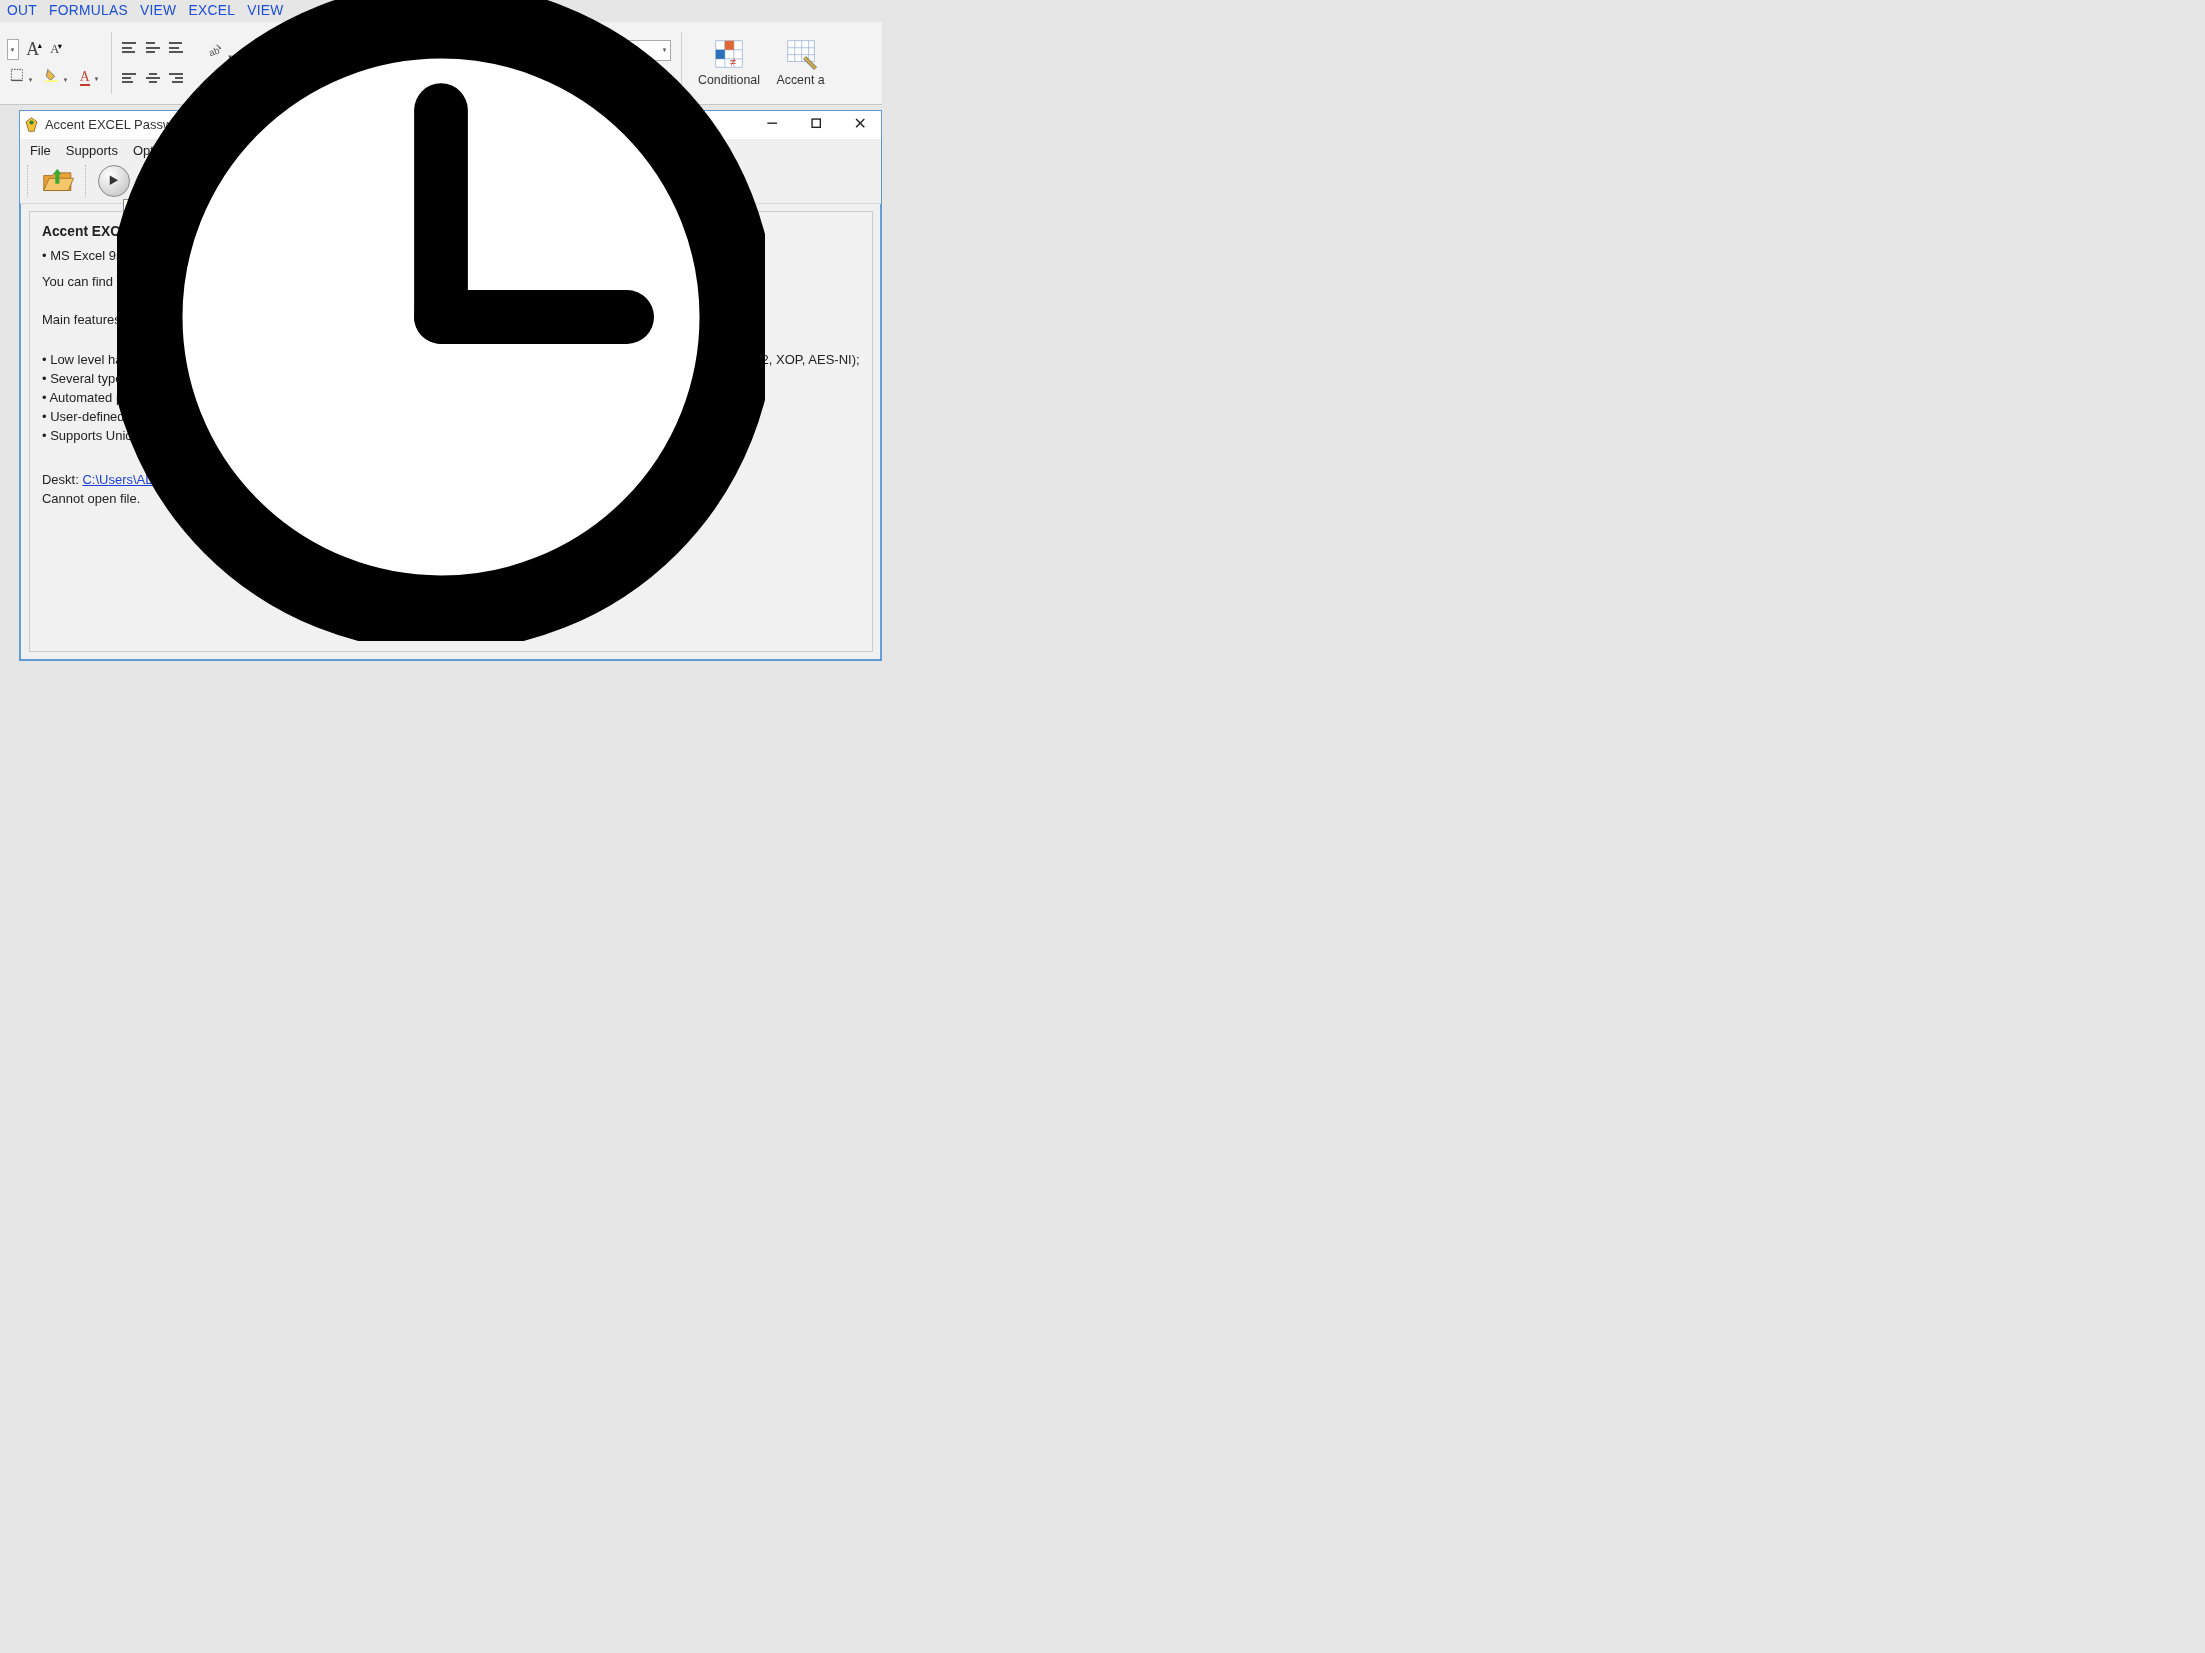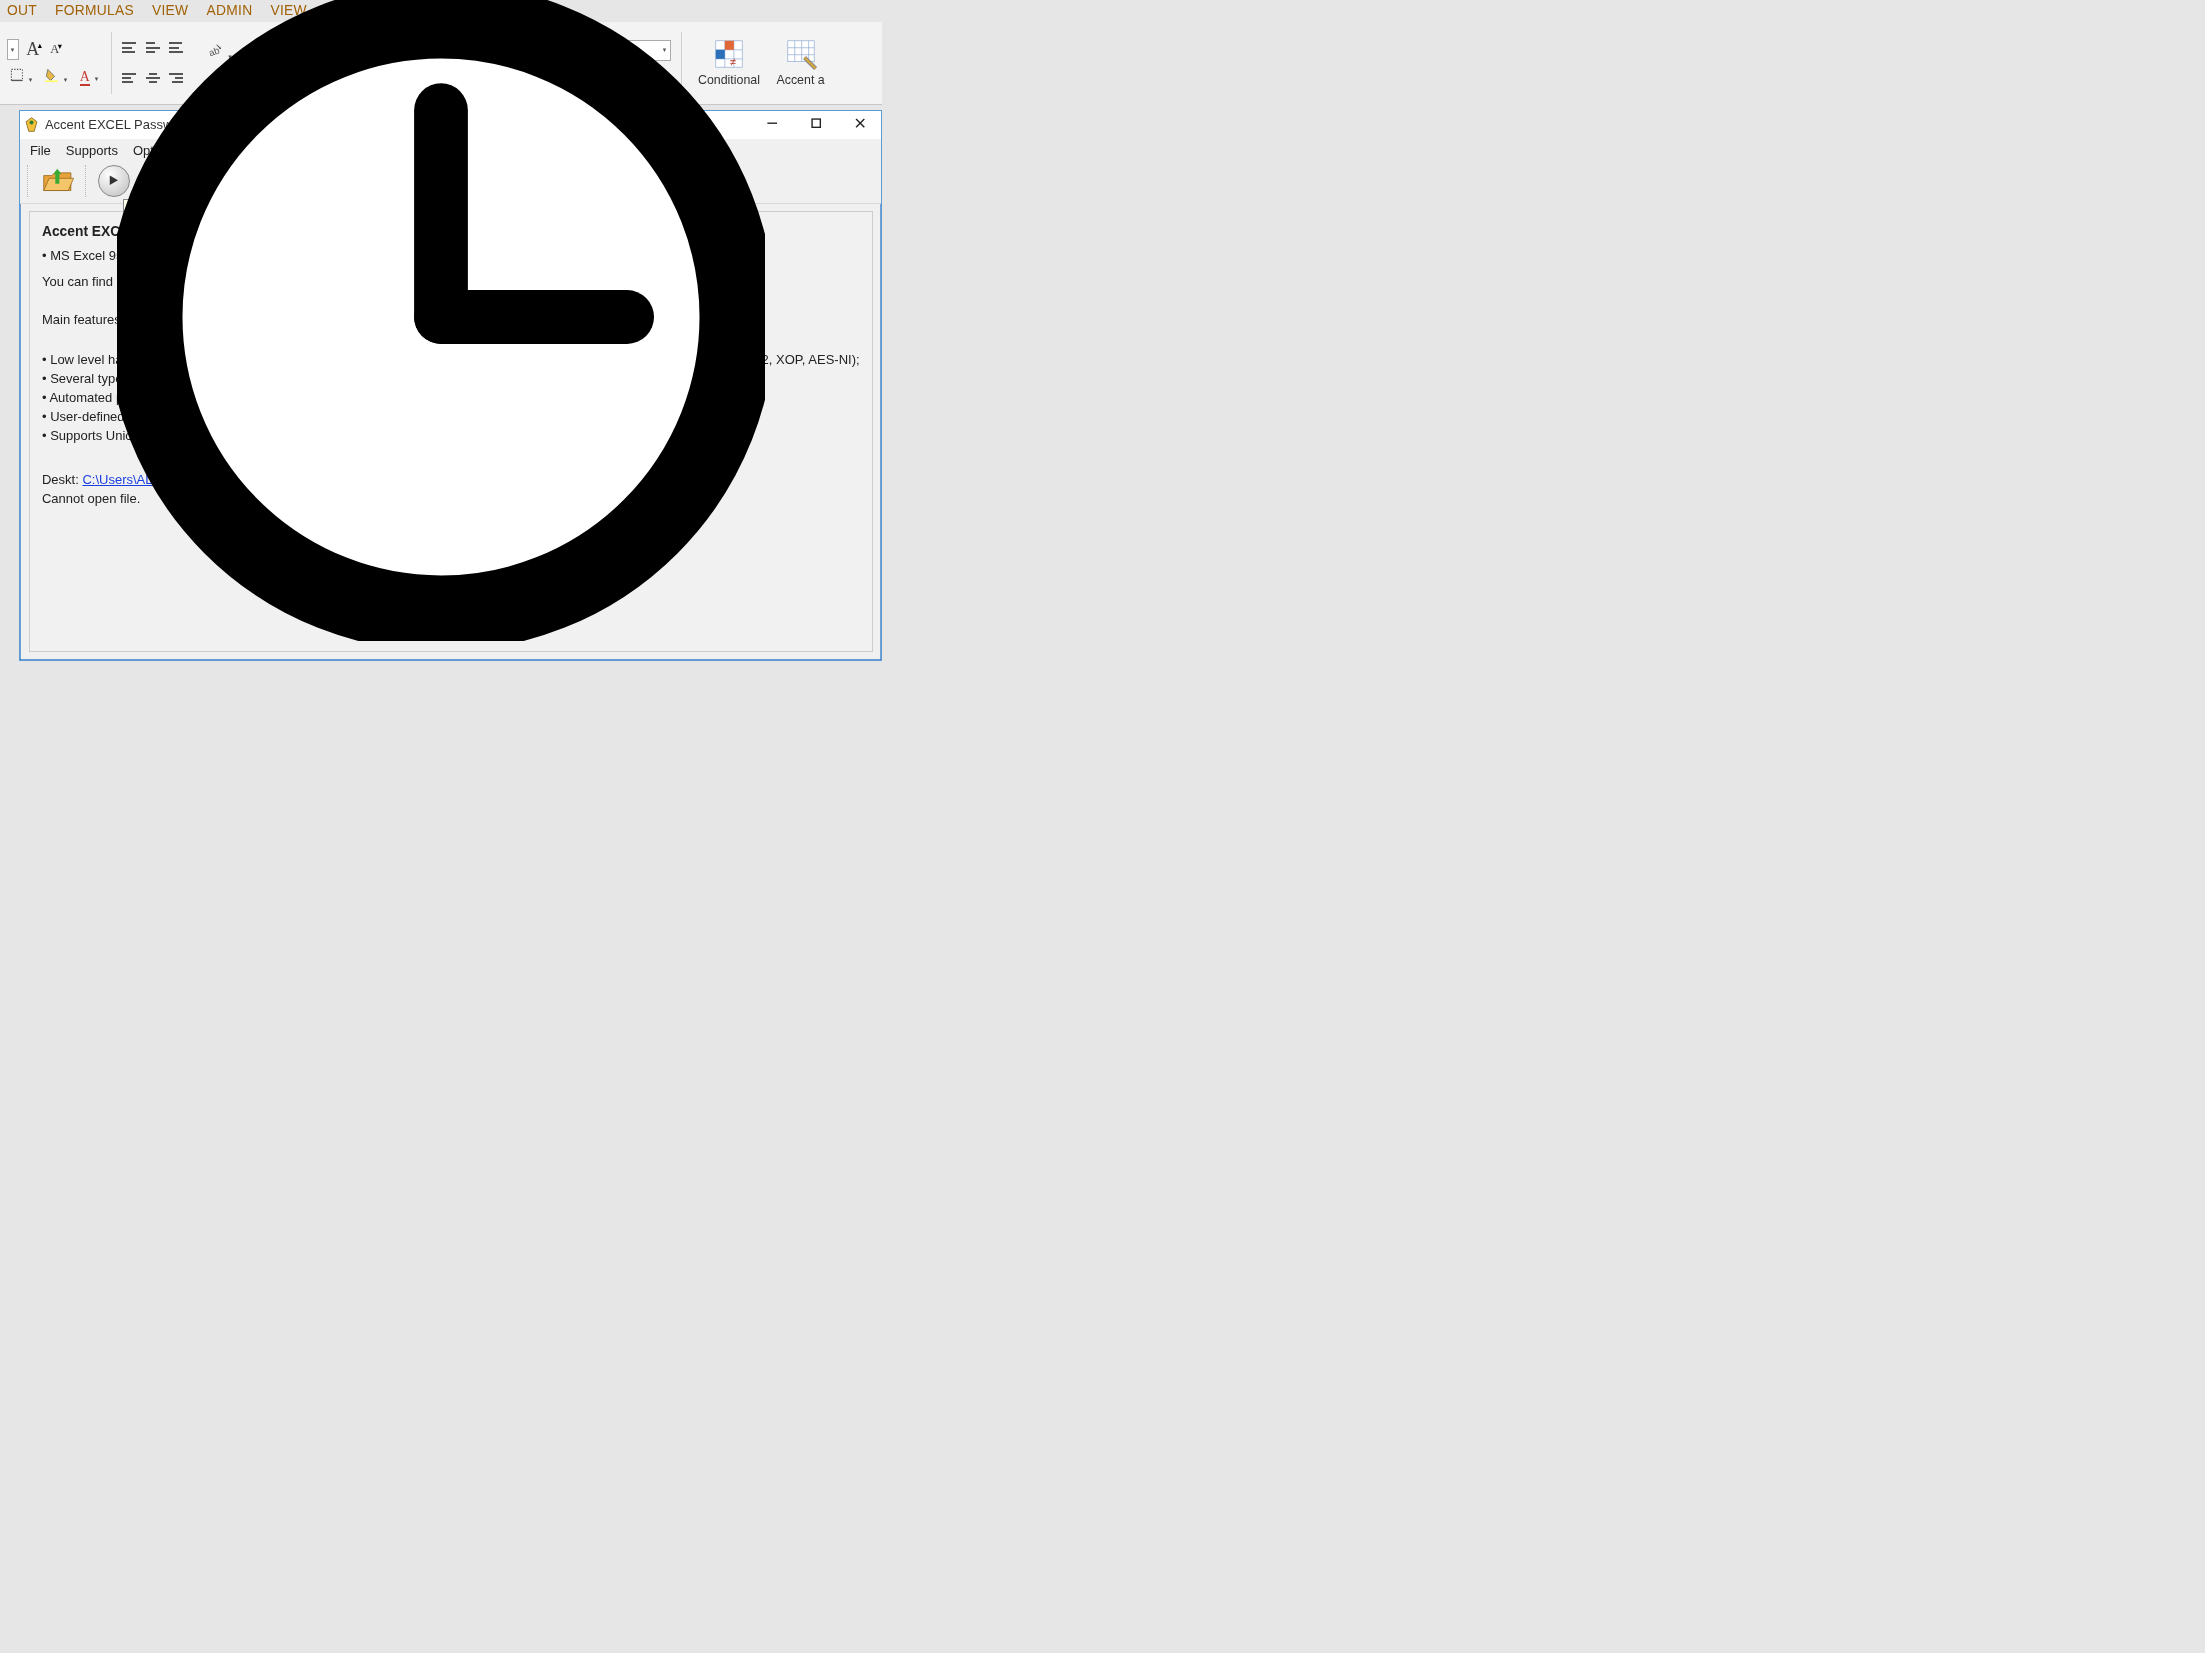--- a/index.html
+++ b/index.html
@@ -14,24 +14,24 @@
 
   
   .excel-bg {
     position: absolute;
     inset: 0;
     background: #e6e6e6;
   }
 
   .ribbon-tabs {
     display: flex;
-    gap: 18px;
+    gap: 12px;
     padding: 2.8px 6.9px 4.1px 6.9px;
     font-size: 13.8px;
-    color: #a16207;
+    color: #1d4ed8;
     letter-spacing: 0.3px;
   }
   .ribbon-tabs span { cursor: pointer; }
 
   .ribbon-body {
     background: #f3f3f3;
     border-bottom: 0.7px solid #c8c8c8;
     height: 83px;
     display: flex;
     align-items: center;
@@ -237,21 +237,21 @@
 </style>
 </head>
 <body>
 
 <div class="excel-bg">
 
   <div class="ribbon-tabs">
     <span>OUT</span>
     <span>FORMULAS</span>
     <span>VIEW</span>
-    <span>ADMIN</span>
+    <span>EXCEL</span>
     <span>VIEW</span>
   </div>
 
   <div class="ribbon-body">
 
     <div class="font-group">
       <div class="font-row">
         <div class="select-box" style="width:12.4px;">
             <span class="small-tri">▾</span>
           </div>

